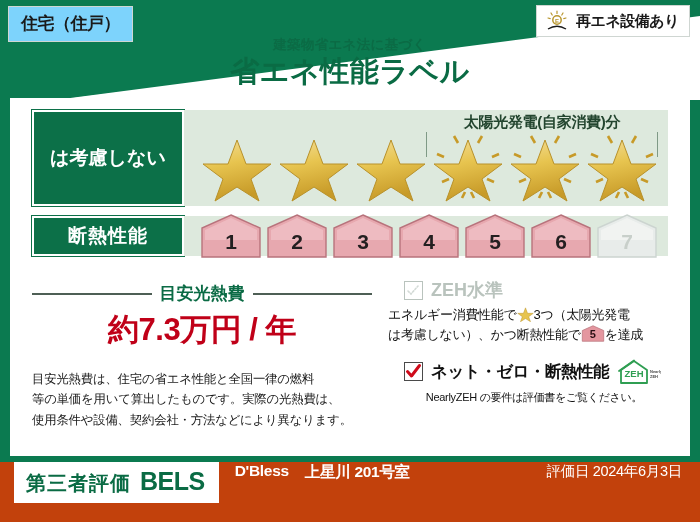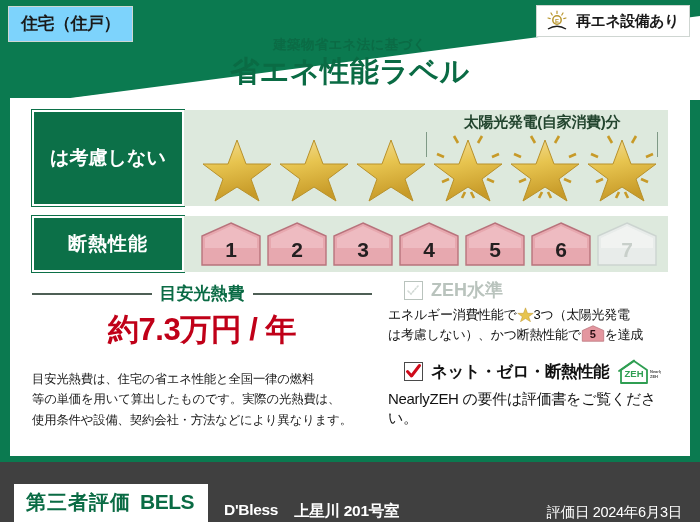--- a/index.html
+++ b/index.html
@@ -71,21 +71,21 @@
     width: 680px; height: 358px;
     background: #ffffff;
   }
 
   
   .perf-row {
     position: absolute; left: 22px;
     display: flex; align-items: stretch;
   }
   .row-energy { top: 12px; width: 636px; height: 96px; }
-  .row-insul  { top: 118px; width: 636px; height: 56px; }
+  .row-insul  { top: 118px; width: 636px; height: 40px; }
 
   .row-label {
     background: #0c7048;
     color: #ffffff;
     display: flex; flex-direction: column;
     align-items: center; justify-content: center;
     font-weight: bold;
     border: 2px solid #ffffff;
     outline: 1px solid #0c7048;
   }
@@ -189,42 +189,42 @@
     font-size: 13px; color: #111; line-height: 1.45; letter-spacing: -0.3px;
   }
   .zeh-desc .inline-star { vertical-align: -3px; }
   .inline-badge {
     display: inline-block; vertical-align: -3px;
     width: 24px; height: 17px; position: relative;
   }
   .zeh-block2 { margin-top: 14px; }
   .zeh-desc2 {
     margin-top: 5px;
-    font-size: 15px; color: #111; letter-spacing: -0.3px;
+    font-size: 11px; color: #111; letter-spacing: -0.3px; text-align: center;
   }
   .zeh-logo { width: 44px; height: 26px; position: relative; flex: none; }
 
   
   .footer {
     position: absolute; left: 0; bottom: 0;
     width: 700px; height: 60px;
-    background: #404040;
-    display: flex; align-items: flex-end;
+    background: #c2410c;
+    display: flex; align-items: flex-start;
   }
   .bels-box {
     margin-left: 14px;
     background: #ffffff;
     padding: 5px 14px 6px 12px;
     display: flex; align-items: baseline; gap: 9px;
   }
   .bels-box .jp {
     font-size: 20px; font-weight: bold; color: #0a6b44; letter-spacing: 1px;
   }
   .bels-box .en {
-    font-size: 21px; font-weight: bold; color: #0a6b44; letter-spacing: -0.5px;
+    font-size: 25px; font-weight: bold; color: #0a6b44; letter-spacing: -0.5px;
   }
   .prop {
     margin-left: 16px; color: #ffffff;
     font-size: 15.5px; font-weight: bold; letter-spacing: -0.3px;
     display: flex; gap: 16px;
   }
   .eval-date {
     position: absolute; right: 18px;
     color: #ffffff; font-size: 14.5px; font-weight: normal; letter-spacing: -0.3px;
   }

